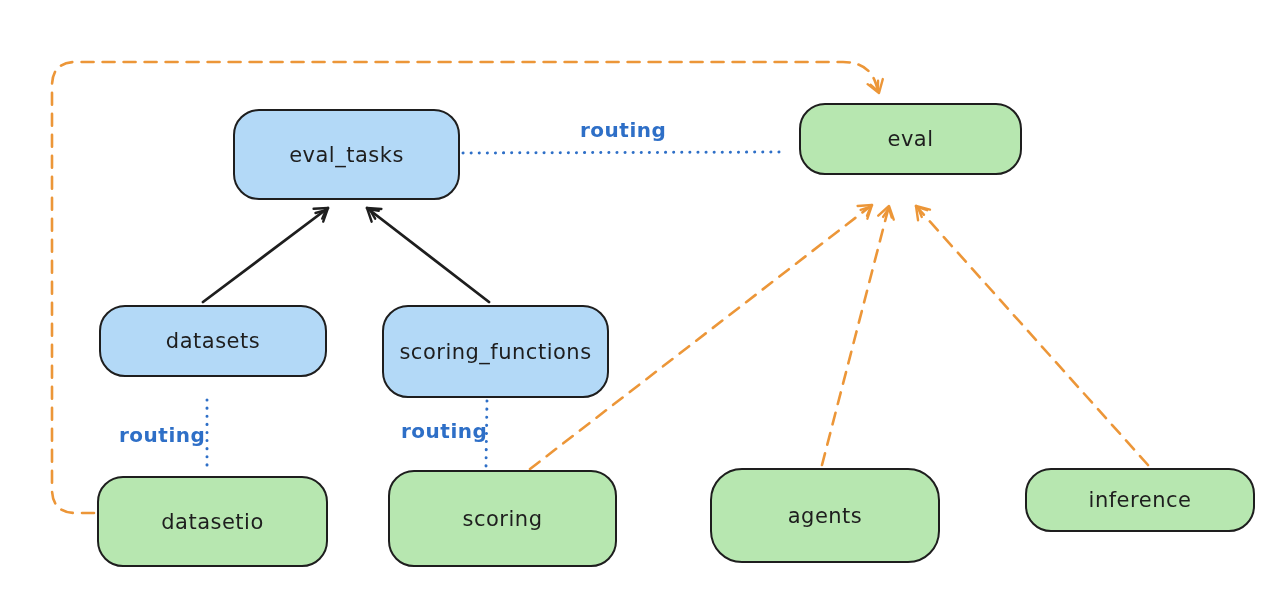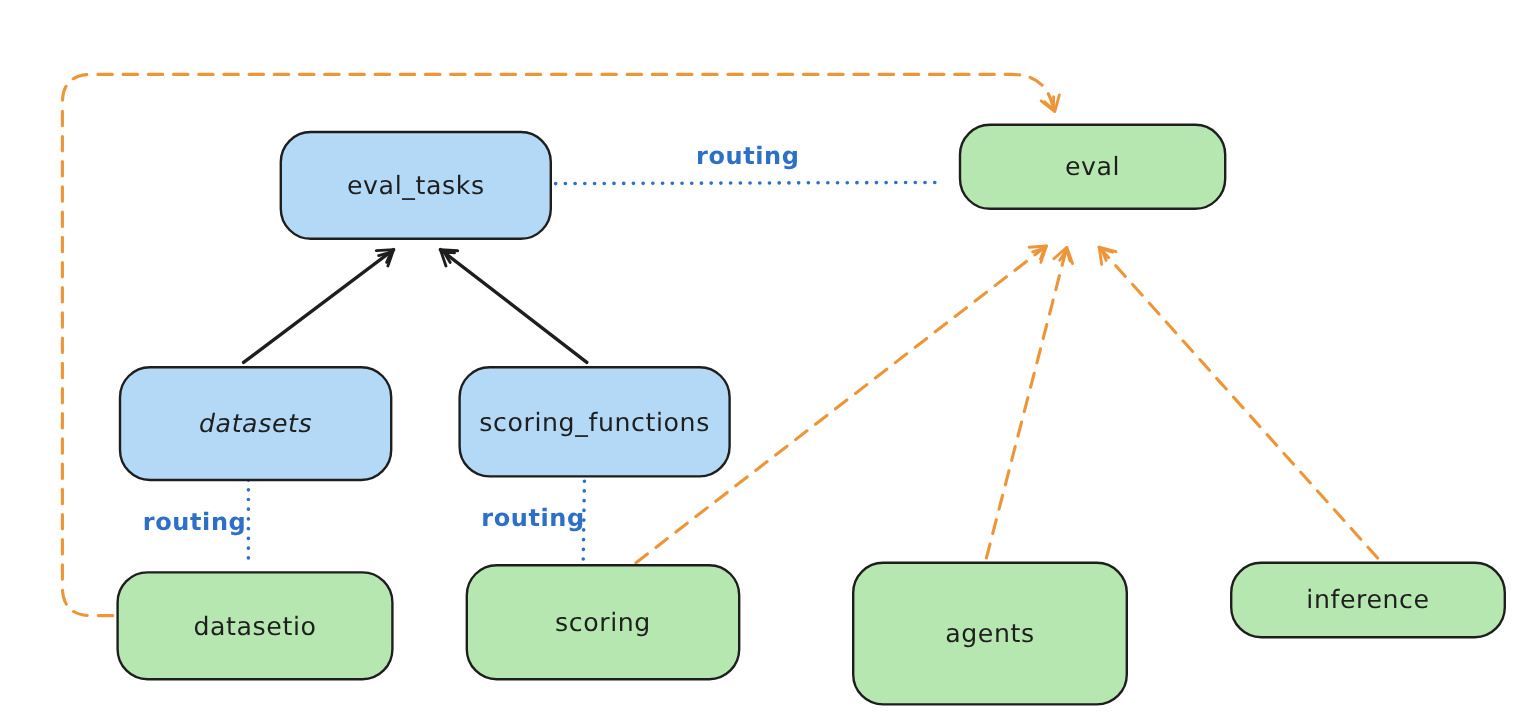--- a/index.html
+++ b/index.html
@@ -74,37 +74,37 @@
   </svg>
 
   <div class="node blue" style="left:233px;top:109px;width:227px;height:91px;">
     <span>eval_tasks</span>
   </div>
 
   <div class="node green" style="left:787px;top:103px;width:223px;height:72px;margin-left:12px;">
     <span>eval</span>
   </div>
 
-  <div class="node blue" style="left:99px;top:305px;width:228px;height:96px;font-style:italic;">
+  <div class="node blue" style="left:99px;top:305px;width:228px;height:72px;">
     <span>datasets</span>
   </div>
 
   <div class="node blue" style="left:382px;top:305px;width:227px;height:93px;justify-content:center;">
     <span>scoring_functions</span>
   </div>
 
   <div class="node green" style="left:97px;top:476px;width:231px;height:91px;">
     <span>datasetio</span>
   </div>
 
   <div class="node green" style="left:388px;top:470px;width:229px;height:97px;">
     <span>scoring</span>
   </div>
 
-  <div class="node green" style="left:710px;top:468px;width:230px;height:120px;">
+  <div class="node green" style="left:710px;top:468px;width:230px;height:95px;border-radius:32px;">
     <span>agents</span>
   </div>
 
   <div class="node green" style="left:1025px;top:468px;width:230px;height:64px;">
     <span>inference</span>
   </div>
 
   <div class="routing-label" style="left:580px;top:118px;">routing</div>
 
   <div class="routing-label" style="left:119px;top:423px;">routing</div>

